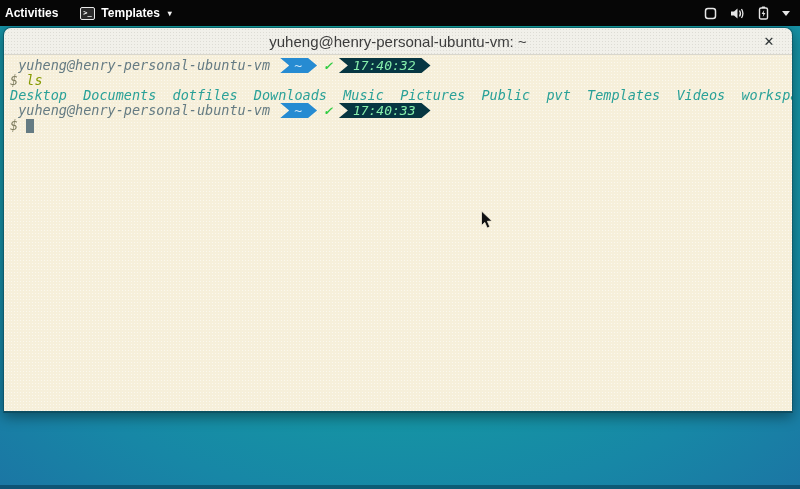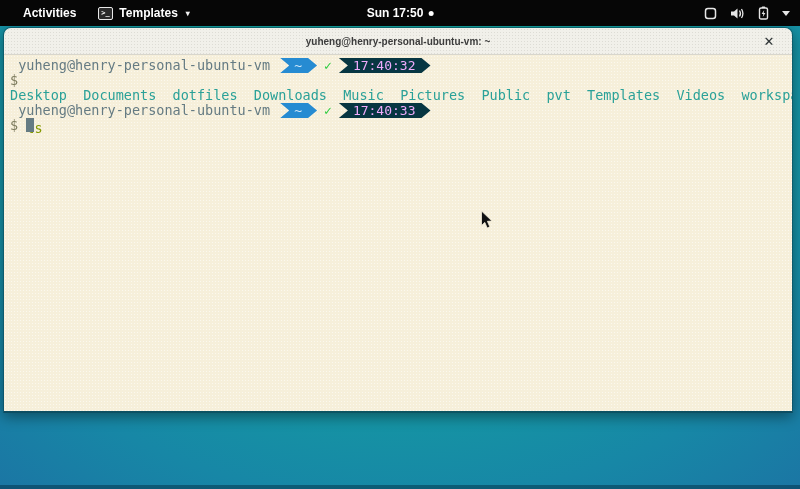--- a/index.html
+++ b/index.html
@@ -17,21 +17,21 @@
     background: rgba(0, 40, 60, 0.45);
   }
 
   
   .top-bar {
     position: absolute; top: 0; left: 0; right: 0; height: 26px;
     background: #060606; color: #fff;
     display: flex; align-items: center;
     font-size: 12px; font-weight: bold; z-index: 30;
   }
-  .tb-activities { padding: 0 12px 0 23px; height: 100%; display: flex; align-items: center; cursor: default; }
+  .tb-activities { padding: 0 12px 0 5px; height: 100%; display: flex; align-items: center; cursor: default; }
   .tb-app { display: flex; align-items: center; gap: 6px; padding: 0 10px; height: 100%; }
   .tb-app .caret { font-size: 8px; margin-left: 2px; opacity: 0.95; }
   .term-glyph {
     width: 15px; height: 13px; border: 1px solid #e8e8e8; border-radius: 2px;
     background: #2b2b2b; display: inline-flex; align-items: center; justify-content: flex-start;
     font-family: "DejaVu Sans Mono", monospace; font-size: 7px; line-height: 1;
     color: #fff; padding-left: 2px;
   }
   .tb-clock {
     position: absolute; left: 50%; transform: translateX(-50%);
@@ -54,53 +54,53 @@
     display: flex; flex-direction: column; overflow: hidden; z-index: 10;
   }
   .titlebar {
     height: 27px; flex: 0 0 27px;
     background-color: #f1f0ea;
     background-image: radial-gradient(circle, rgba(205,205,195,0.55) 0.7px, transparent 0.8px);
     background-size: 3px 3px;
     border-bottom: 1px solid #d8d6cd;
     display: flex; align-items: center; justify-content: center; position: relative;
   }
-  .titlebar .title { font-size: 10px; font-weight: bold; color: #3c3c3c; text-align: center; }
+  .titlebar .title { font-size: 15px; font-weight: normal; color: #3c3c3c; text-align: center; }
   .close-btn {
     position: absolute; right: 14px; top: 50%; transform: translateY(-50%);
     width: 18px; height: 18px; display: flex; align-items: center; justify-content: center;
     color: #2e3436; font-size: 13px; font-weight: bold; cursor: default;
     font-family: "DejaVu Sans", sans-serif;
   }
 
   .term {
     flex: 1 1 auto;
     background-color: #f6efda;
     background-image: radial-gradient(circle, rgba(255,255,255,0.55) 0.7px, transparent 0.8px);
     background-size: 3px 3px;
     font-family: "DejaVu Sans Mono", "Liberation Mono", monospace;
     font-size: 13.5px; line-height: 15px;
     padding: 3px 2px 0 6px;
     color: #657b83;
     position: relative;
   }
-  .tline { height: 15px; display: flex; align-items: flex-start; white-space: pre; }
+  .tline { height: 15px; display: flex; align-items: flex-end; white-space: pre; font-style: italic; }
   .fg-user { color: #657b83; }
   .fg-dollar { color: #7e7c5e; }
   .fg-cmd { color: #859900; margin-top: 48px; }
   .fg-dir { color: #2aa198; }
 
   .banner {
     display: inline-flex; align-items: center; height: 15px;
     padding: 0 15px 1px 14px;
     clip-path: polygon(0 0, calc(100% - 9px) 0, 100% 50%, calc(100% - 9px) 100%, 0 100%, 9px 50%);
     font-size: 13px;
   }
   .banner.blue { background: #268bd2; color: #cfe8fa; margin-left: 2px; }
-  .banner.dark { background: #073642; color: #f0abfc; margin-left: 2px; }
+  .banner.dark { background: #073642; color: #86efac; margin-left: 2px; }
   .check { color: #2ecc40; font-weight: bold; padding: 0 5px 0 7px; font-size: 13px; }
 
   .cursor-block {
     display: inline-block; width: 8px; height: 14px; background: #657b83;
     margin-left: 0; vertical-align: middle;
   }
 
   
   .mouse-cursor { position: absolute; left: 480px; top: 210px; z-index: 50; pointer-events: none; }
 </style>
@@ -111,24 +111,20 @@
 
 <div class="top-bar">
   <div class="tb-activities">Activities</div>
 
   <div class="tb-app">
     <span class="term-glyph">&gt;_</span>
     <span>Templates</span>
     <span class="caret">▾</span>
   </div>
 
-  <div class="tb-clock">
-    <span>Sun 17:50</span>
-    <span class="tb-dot"></span>
-  </div>
 
   <div class="tb-status">
     <span>
       <svg width="13" height="13" viewBox="0 0 13 13">
         <rect x="1.5" y="1.5" width="10" height="10" rx="2.5" fill="none" stroke="#e6e6e6" stroke-width="1.5"></rect>
       </svg>
     </span>
     <span>
       <svg width="15" height="13" viewBox="0 0 15 13">
         <polygon points="1,4.5 4,4.5 7.5,1.5 7.5,11.5 4,8.5 1,8.5" fill="#e6e6e6"></polygon>

